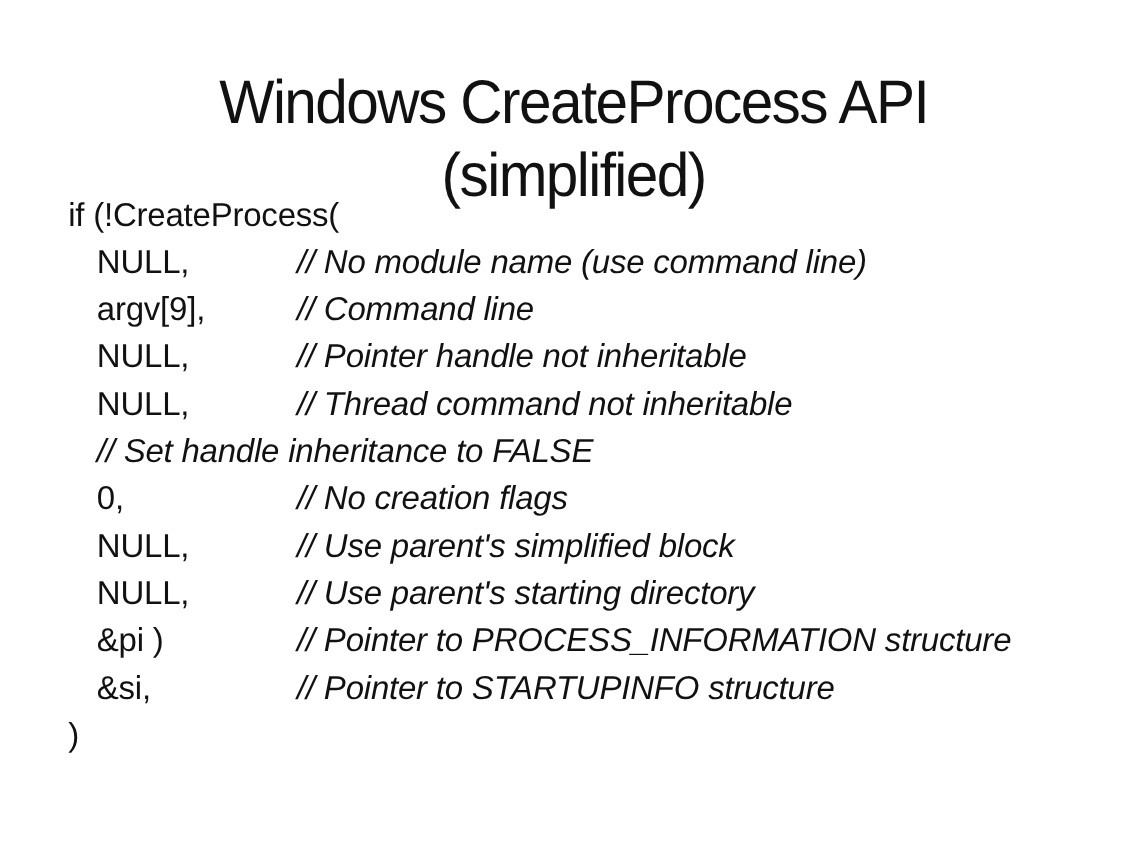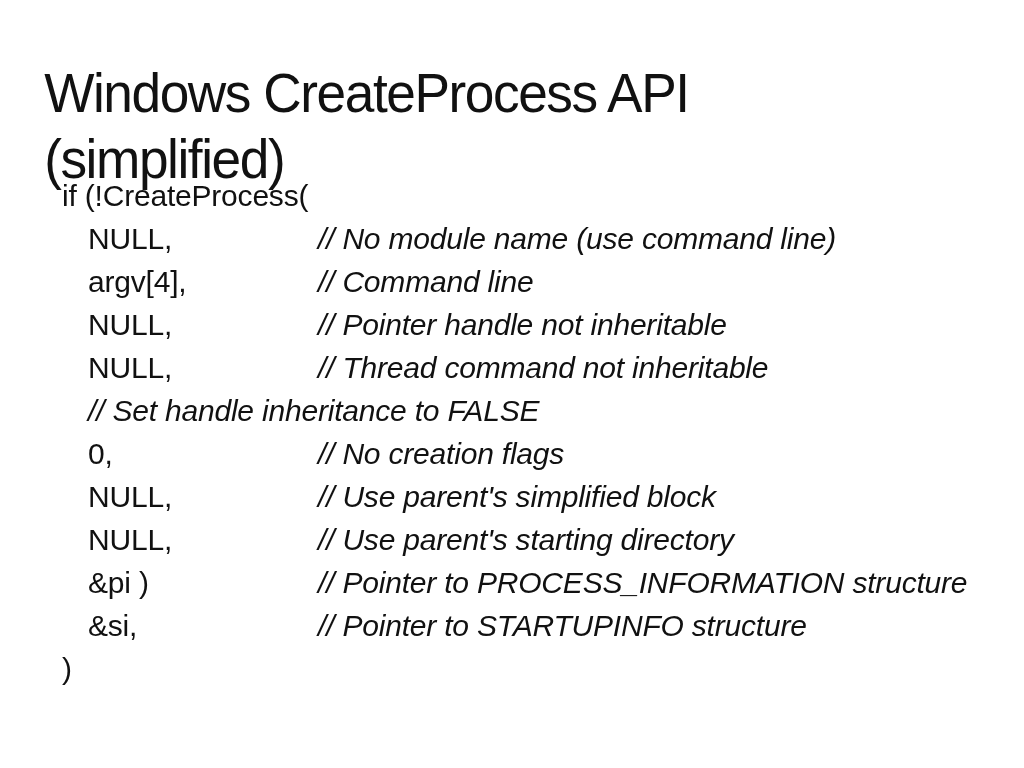--- a/index.html
+++ b/index.html
@@ -14,20 +14,21 @@
     background: #ffffff;
     color: #111111;
     font-family: "Liberation Sans", sans-serif;
     overflow: hidden;
   }
   .slide-title {
     position: absolute;
     top: 22px;
     left: 0;
     right: 0;
+    text-align: center;
     font-size: 56px;
     line-height: 66px;
     font-weight: 400;
     letter-spacing: -1.5px;
     color: #111111;
     padding-left: 19px;
   }
   .title-line {
     display: block;
     transform: scaleX(0.95);
@@ -42,21 +43,20 @@
     line-height: 43px;
     letter-spacing: -0.2px;
     color: #111111;
   }
   .code-line {
     white-space: pre;
   }
   .param-line {
     display: flex;
     padding-left: 26px;
-    gap: 48px;
   }
   .param-value {
     flex: 0 0 182px;
     width: 182px;
     white-space: pre;
   }
   .param-comment {
     white-space: pre;
     font-style: italic;
   }
@@ -73,21 +73,21 @@
 
   <div class="code-block">
 
     <div class="code-line">if (!CreateProcess(</div>
 
     <div class="code-line param-line">
       <span class="param-value">NULL,</span>
       <span class="param-comment">// No module name (use command line)</span>
     </div>
     <div class="code-line param-line">
-      <span class="param-value">argv[4],</span>
+      <span class="param-value">argv[9],</span>
       <span class="param-comment">// Command line</span>
     </div>
     <div class="code-line param-line">
       <span class="param-value">NULL,</span>
       <span class="param-comment">// Pointer handle not inheritable</span>
     </div>
     <div class="code-line param-line">
       <span class="param-value">NULL,</span>
       <span class="param-comment">// Thread command not inheritable</span>
     </div>

